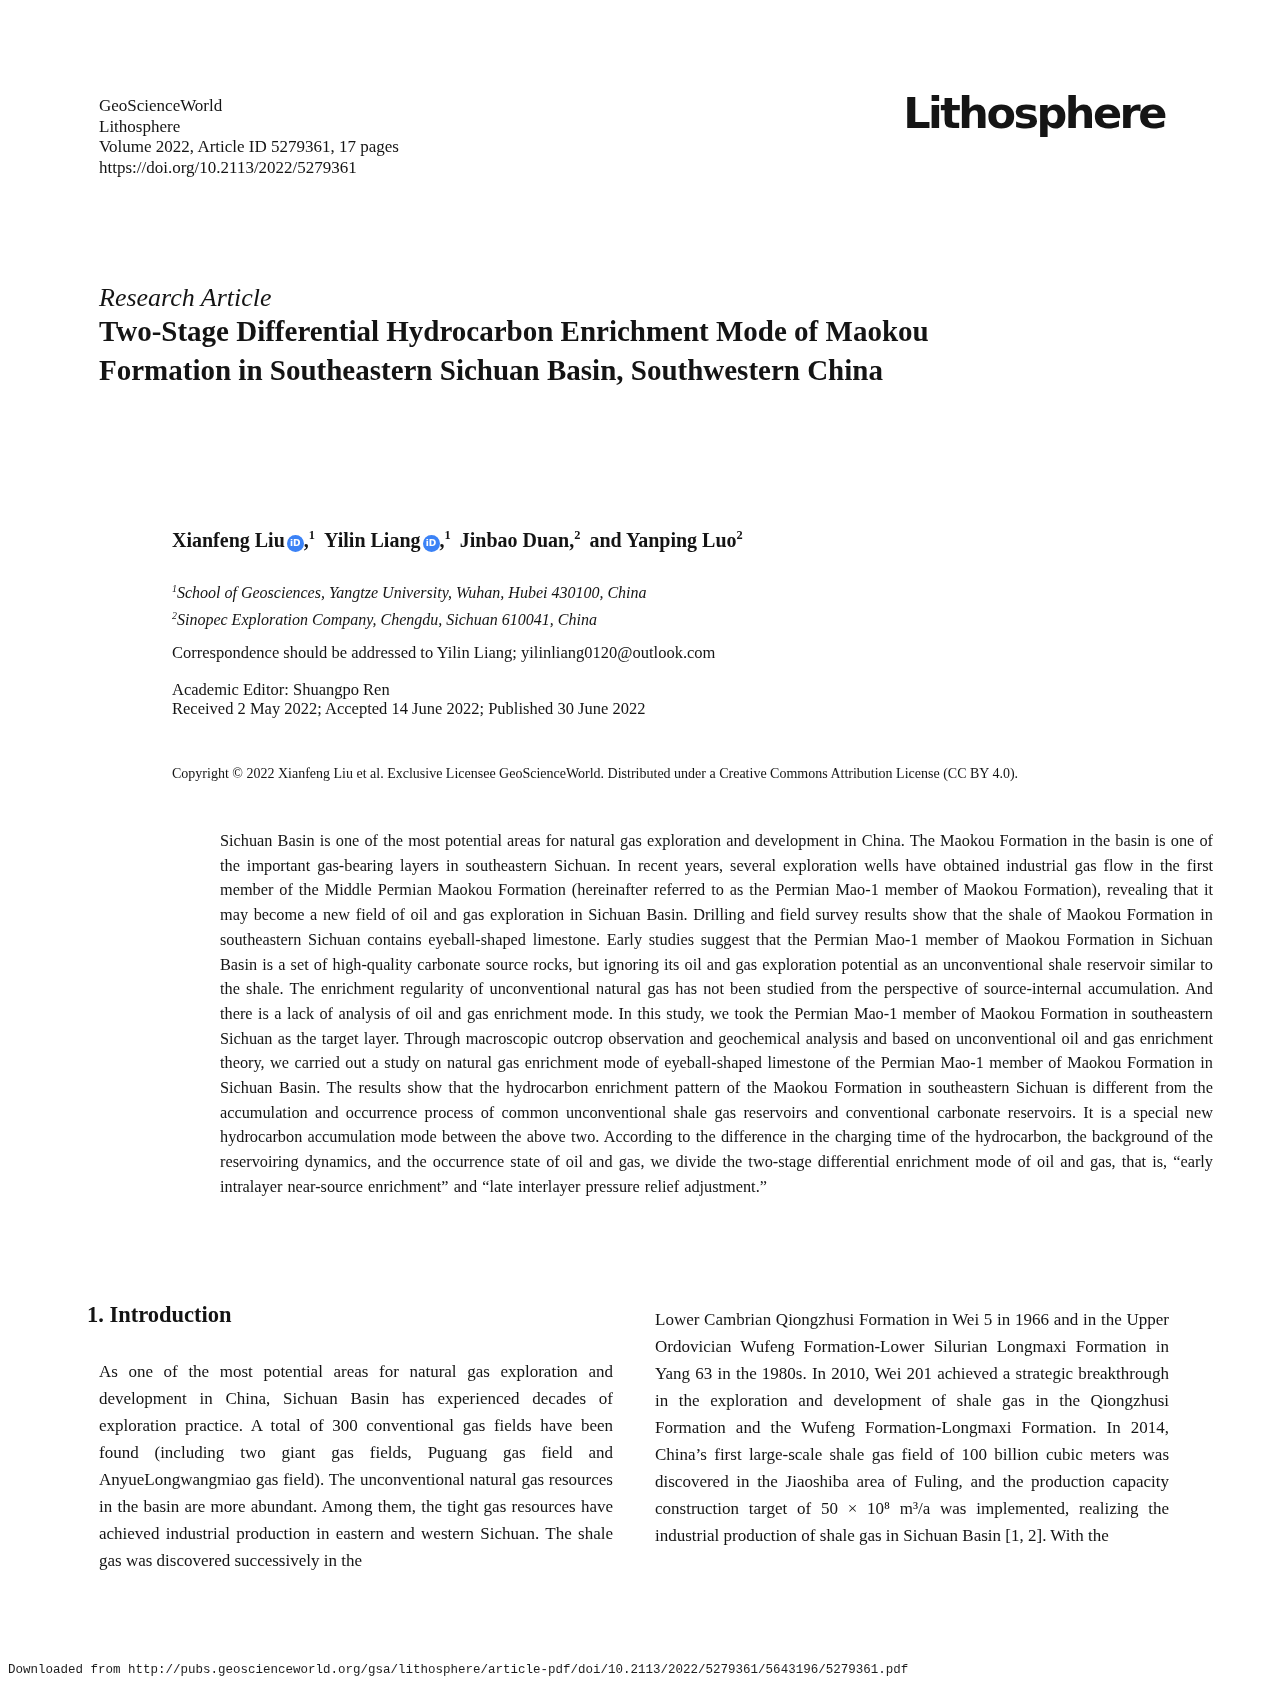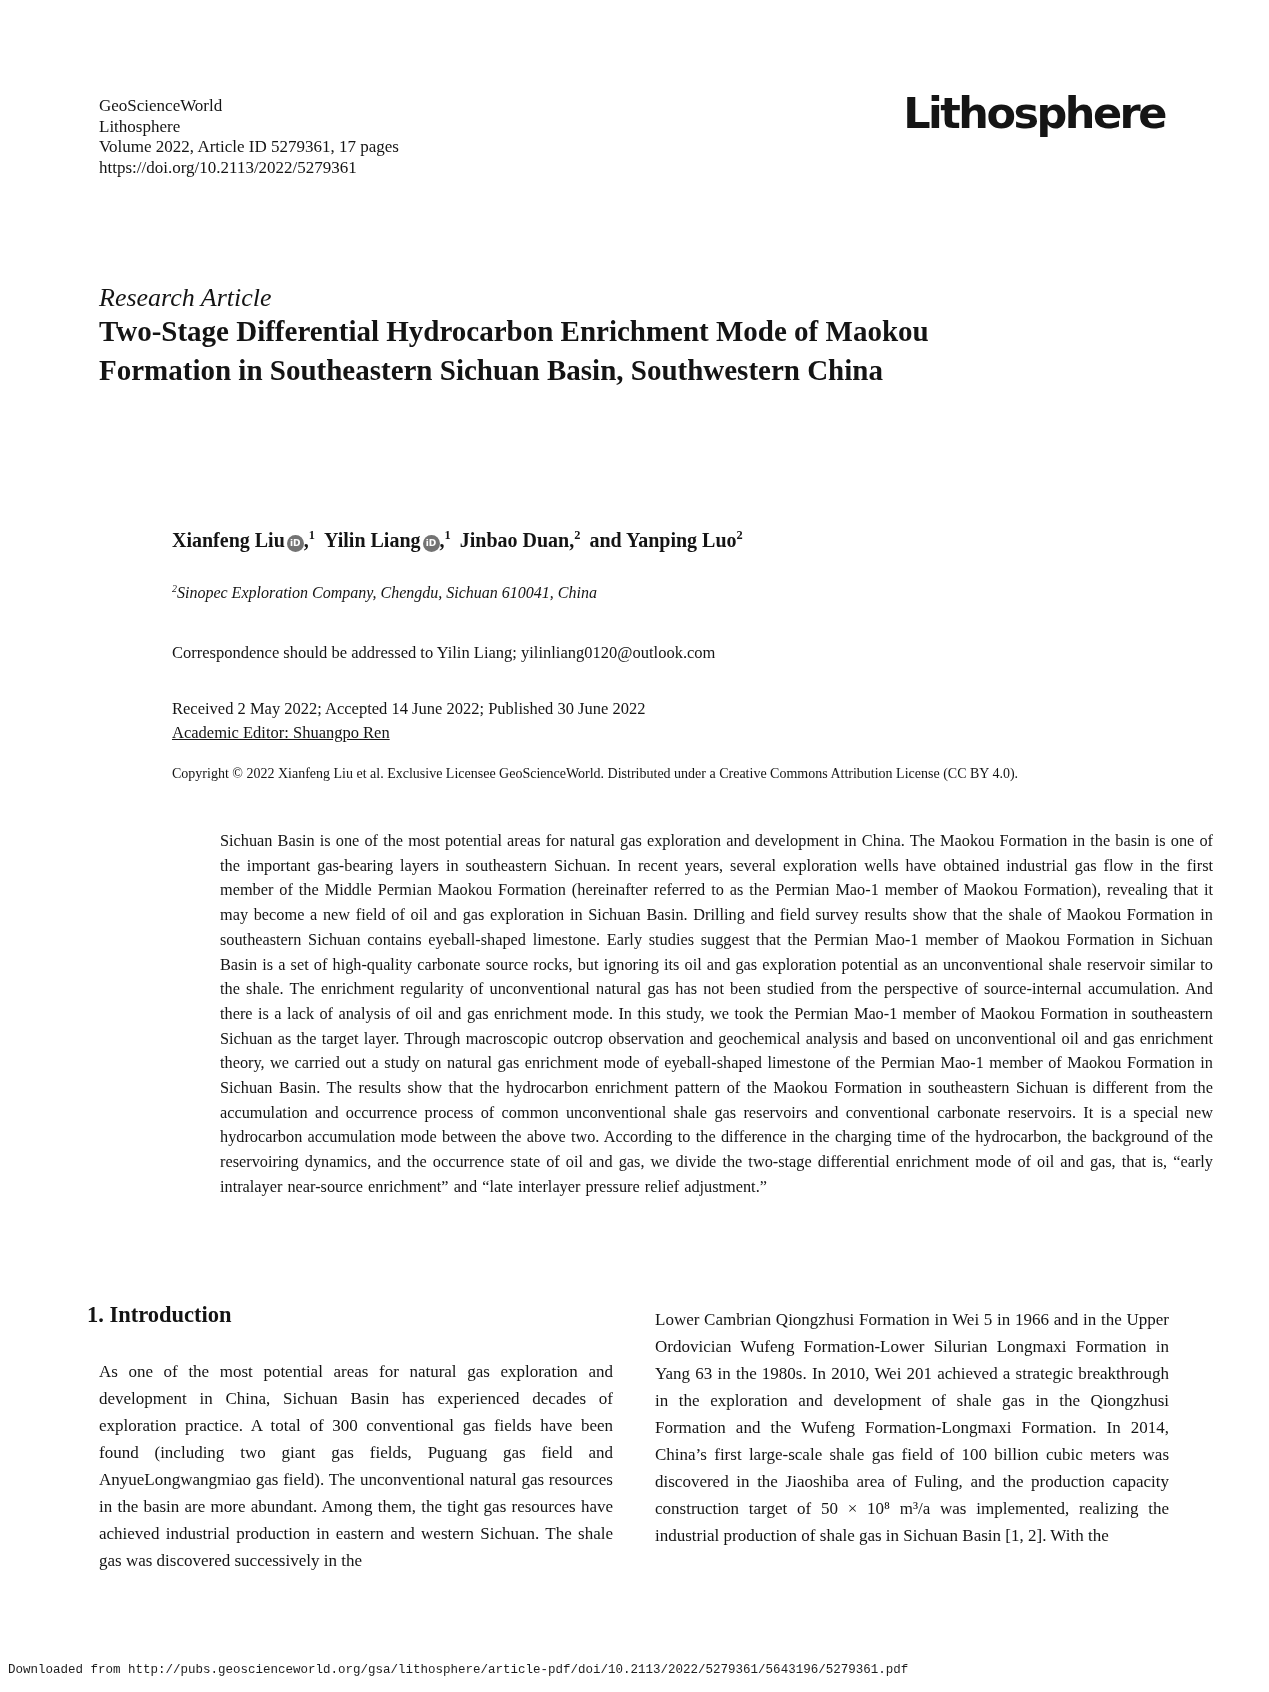--- a/index.html
+++ b/index.html
@@ -50,21 +50,21 @@
     position: absolute;
     left: 172px; top: 528px;
     font-weight: bold;
     font-size: 20px;
   }
   .author { margin-right: 9px; }
   .orcid-icon {
     display: inline-block;
     width: 17px; height: 17px;
     border-radius: 50%;
-    background: #737373;
+    background: #3b82f6;
     color: #ffffff;
     font-family: "DejaVu Sans", sans-serif;
     font-weight: bold;
     font-size: 9px;
     line-height: 17px;
     text-align: center;
     vertical-align: 1px;
     margin-left: 2px;
   }
   sup { font-size: 0.62em; }
@@ -75,21 +75,21 @@
     font-size: 16px;
     line-height: 23px;
   }
   .meta-line {
     position: absolute;
     left: 172px;
     font-size: 16.5px;
   }
   .correspondence { top: 643px; }
   .history { top: 683px; margin-top: 16px; }
-  .editor { top: 723px; text-decoration: underline; }
+  .editor { top: 680px; }
   .copyright {
     position: absolute;
     left: 172px; top: 762px;
     width: 993px;
     font-size: 14px;
     line-height: 24px;
     text-align: justify;
   }
   .abstract {
     position: absolute;
@@ -142,20 +142,21 @@
   <div class="journal-logo">Lithosphere</div>
 
   <div class="article-type">Research Article</div>
   <h1 class="article-title">Two-Stage Differential Hydrocarbon Enrichment Mode of Maokou Formation in Southeastern Sichuan Basin, Southwestern China</h1>
 
   <div class="authors-line">
     <span class="author"><span>Xianfeng Liu</span><span class="orcid-icon">iD</span><span>,</span><sup>1</sup></span><span class="author"><span>Yilin Liang</span><span class="orcid-icon">iD</span><span>,</span><sup>1</sup></span><span class="author"><span>Jinbao Duan</span><span>,</span><sup>2</sup></span><span class="author"><span>and Yanping Luo</span><sup>2</sup></span>
   </div>
 
   <div class="affiliations">
+    <div><sup>1</sup><span>School of Geosciences, Yangtze University, Wuhan, Hubei 430100, China</span></div>
     <div><sup>2</sup><span>Sinopec Exploration Company, Chengdu, Sichuan 610041, China</span></div>
   </div>
 
   <p class="meta-line correspondence">Correspondence should be addressed to Yilin Liang; yilinliang0120@outlook.com</p>
   <p class="meta-line history">Received 2 May 2022; Accepted 14 June 2022; Published 30 June 2022</p>
   <p class="meta-line editor">Academic Editor: Shuangpo Ren</p>
 
   <p class="copyright">Copyright © 2022 Xianfeng Liu et al. Exclusive Licensee GeoScienceWorld. Distributed under a Creative Commons Attribution License (CC BY 4.0).</p>
 
   <p class="abstract">Sichuan Basin is one of the most potential areas for natural gas exploration and development in China. The Maokou Formation in the basin is one of the important gas-bearing layers in southeastern Sichuan. In recent years, several exploration wells have obtained industrial gas flow in the first member of the Middle Permian Maokou Formation (hereinafter referred to as the Permian Mao-1 member of Maokou Formation), revealing that it may become a new field of oil and gas exploration in Sichuan Basin. Drilling and field survey results show that the shale of Maokou Formation in southeastern Sichuan contains eyeball-shaped limestone. Early studies suggest that the Permian Mao-1 member of Maokou Formation in Sichuan Basin is a set of high-quality carbonate source rocks, but ignoring its oil and gas exploration potential as an unconventional shale reservoir similar to the shale. The enrichment regularity of unconventional natural gas has not been studied from the perspective of source-internal accumulation. And there is a lack of analysis of oil and gas enrichment mode. In this study, we took the Permian Mao-1 member of Maokou Formation in southeastern Sichuan as the target layer. Through macroscopic outcrop observation and geochemical analysis and based on unconventional oil and gas enrichment theory, we carried out a study on natural gas enrichment mode of eyeball-shaped limestone of the Permian Mao-1 member of Maokou Formation in Sichuan Basin. The results show that the hydrocarbon enrichment pattern of the Maokou Formation in southeastern Sichuan is different from the accumulation and occurrence process of common unconventional shale gas reservoirs and conventional carbonate reservoirs. It is a special new hydrocarbon accumulation mode between the above two. According to the difference in the charging time of the hydrocarbon, the background of the reservoiring dynamics, and the occurrence state of oil and gas, we divide the two-stage differential enrichment mode of oil and gas, that is, “early intralayer near-source enrichment” and “late interlayer pressure relief adjustment.”</p>

